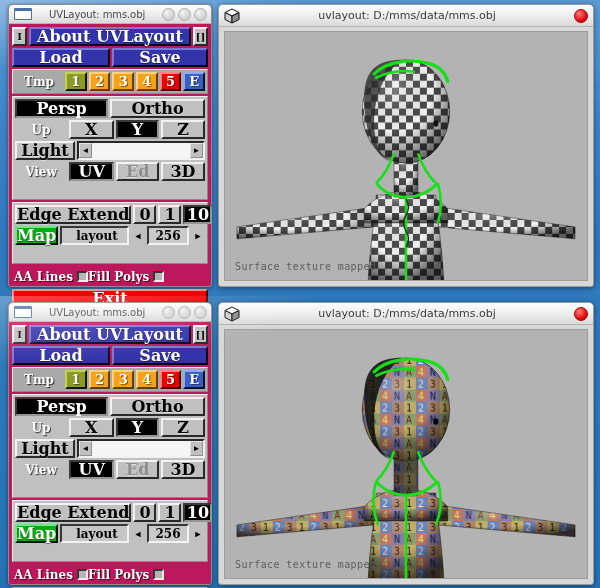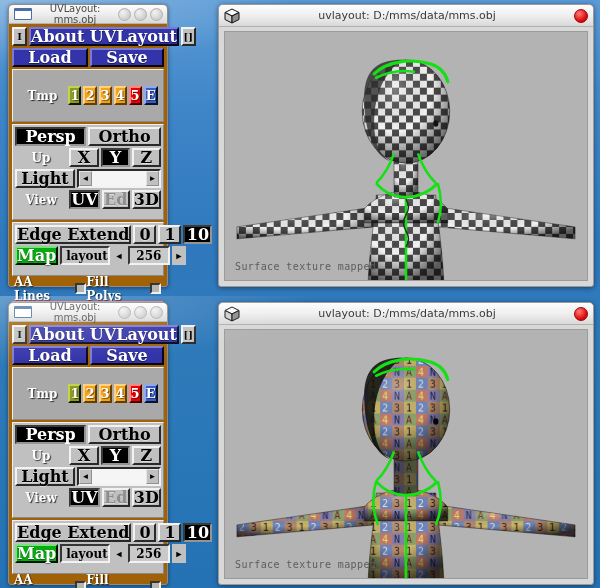--- a/index.html
+++ b/index.html
@@ -24,22 +24,22 @@
     pointer-events: none;
   }
 
   .panelSet { position: absolute; left: 0; }
   .set-top { top: 0; }
   .set-bot { top: 298px; }
 
   
   .uvwin {
     position: absolute; left: 8px; top: 4px;
-    width: 160px; height: 283px;
-    background: #a16207;
+    width: 204px; height: 283px;
+    background: #be185d;
     border: 1px solid #8c8c8c;
     border-radius: 5px 5px 3px 3px;
     box-shadow: 0 1px 4px rgba(0,0,0,.45);
   }
   .uvtitle {
     height: 19px; display: flex; align-items: center;
     padding: 0 4px 0 5px;
     background: linear-gradient(180deg,#fdfdfd 0%, #ececec 55%, #dadada 100%);
     border-radius: 4px 4px 0 0;
     border-bottom: 1px solid #b4b4b4;
@@ -63,21 +63,21 @@
   .uvbody { padding: 3px; }
 
   .grp {
     background: #c0c0c0;
     border: 1px solid #efefef;
     border-right-color: #8a8a8a; border-bottom-color: #8a8a8a;
     padding: 2px; margin-bottom: 2px;
   }
 
   .row { display: flex; gap: 2px; margin-bottom: 2px; }
-  .row:last-child { margin-bottom: 8px; }
+  .row:last-child { margin-bottom: 16px; }
 
   
   .btn {
     background: #c0c0c0;
     border: 2px outset #d8d8d8;
     border-top-color: #f2f2f2; border-left-color: #f2f2f2;
     border-right-color: #7d7d7d; border-bottom-color: #7d7d7d;
     color: #000; font-size: 16px; font-weight: bold;
     font-family: "DejaVu Serif", serif;
     display: flex; align-items: center; justify-content: center;
@@ -103,21 +103,21 @@
 
   
   .lbl {
     display: flex; align-items: center; justify-content: center;
     font-family: "DejaVu Serif", serif; font-weight: bold;
     font-size: 12px; color: #fff; height: 19px;
     text-shadow: 1px 1px 1px rgba(0,0,0,.75);
   }
 
   
-  .tmprow { display: flex; align-items: center; gap: 2px; background:#a9a9a9; padding:16px;
+  .tmprow { display: flex; align-items: center; gap: 2px; background:#a9a9a9; padding:2px;
             border:1px solid #efefef; border-right-color:#8a8a8a; border-bottom-color:#8a8a8a; margin-bottom:2px;justify-content:center;}
   .tmplbl { width: 48px; flex: 0 0 48px; }
   .tmpbtn {
     flex: 1 1 0; height: 19px; display: flex; align-items: center; justify-content: center;
     font-family: "DejaVu Serif", serif; font-weight: bold; font-size: 13px;
     border: 2px outset; color: #fff; text-shadow: 1px 1px 1px rgba(0,0,0,.55);
   }
 
   
   .slider {
@@ -128,21 +128,21 @@
     border-right-color: #f2f2f2; border-bottom-color: #f2f2f2;
   }
   .sarrow {
     width: 13px; height: 15px; flex: 0 0 13px; display:flex; align-items:center; justify-content:center;
     background: #c0c0c0; border: 1px outset #e4e4e4; font-size: 8px; color:#000;
   }
   .strack { flex: 1 1 auto; height: 15px; background: #f5f5f5; }
 
   
   .field {
-    flex: 1 1 auto; height: 19px; display: flex; align-items: center; padding-left: 4px;
+    flex: 1 1 auto; height: 19px; display: flex; align-items: center; padding-left: 14px;
     background: #c6c6c6;
     border: 2px inset #c0c0c0;
     border-top-color: #8a8a8a; border-left-color: #8a8a8a;
     border-right-color: #f2f2f2; border-bottom-color: #f2f2f2;
     font-family: "DejaVu Serif", serif; font-weight: bold; font-size: 12px; color:#000;
   }
   .numfield {
     width: 42px; flex: 0 0 42px; justify-content: center; padding-left: 0;
     background: #c9c9c9;
   }

